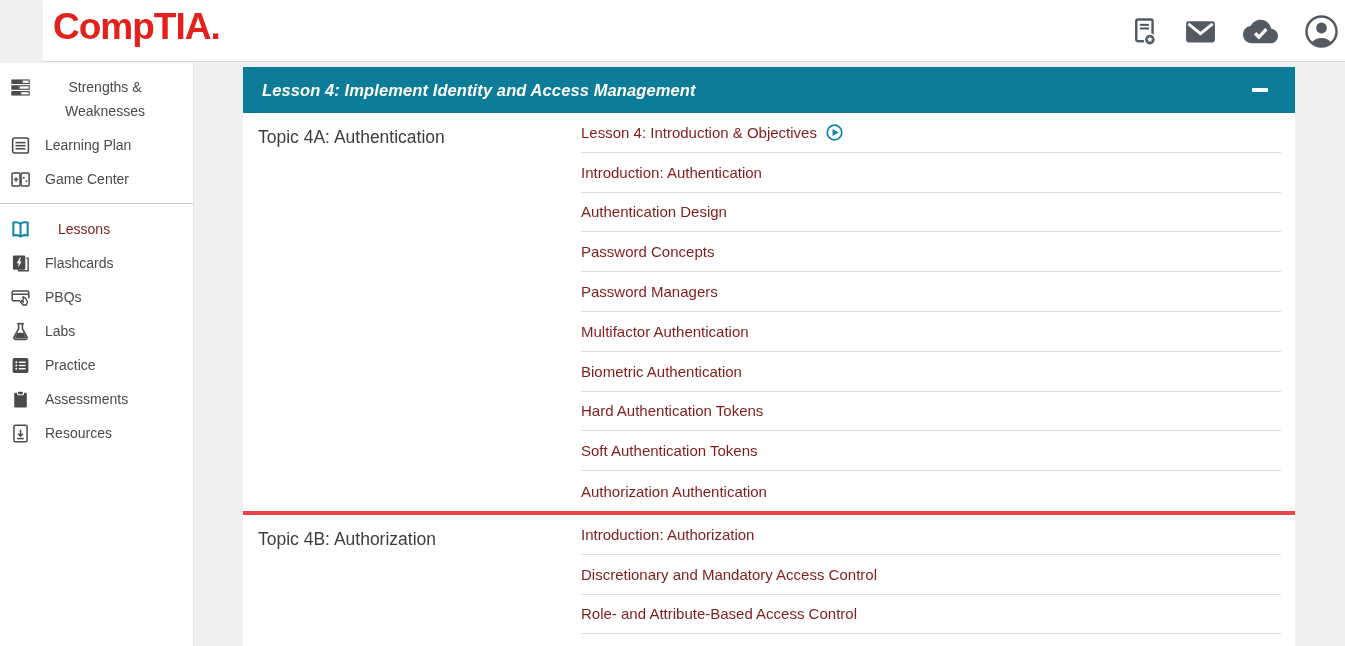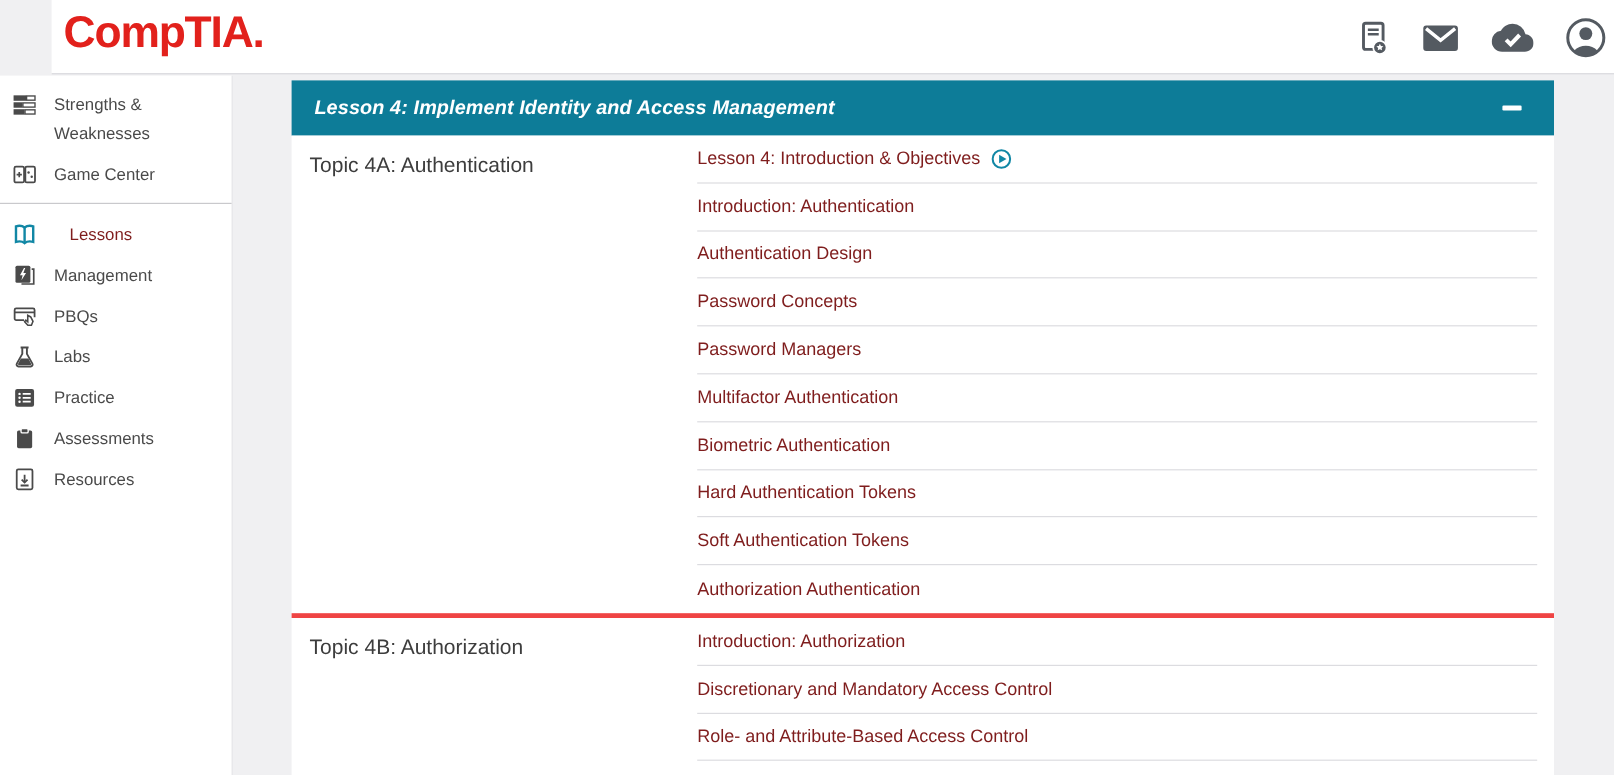--- a/index.html
+++ b/index.html
@@ -34,21 +34,21 @@
     background: #ffffff; border-right: 1px solid #e3e3e6; padding-top: 7px;
   }
   .sb-item {
     display: flex; align-items: flex-start; gap: 14px;
     padding: 5px 8px 5px 10px; cursor: pointer;
     font-size: 14px; color: #4a4a4a; line-height: 24px;
   }
   .sb-icon { flex: 0 0 21px; height: 21px; margin-top: 2px; }
   .sb-item.active { color: #7f1d1d; gap: 27px; }
   .sb-divider { border-top: 1px solid #c9c9cc; margin: 7px 0 8px 0; }
-  .sb-label { max-width: 120px; }
+  .sb-label { max-width: 120px; text-align: center; }
 
   
   .content {
     position: absolute; top: 67px; left: 243px; width: 1052px;
   }
   .lesson-header {
     height: 46px; background: #0d7c98; color: #ffffff;
     display: flex; align-items: center; justify-content: space-between;
     padding: 0 26px 0 19px; cursor: pointer;
   }
@@ -126,20 +126,31 @@
           <rect x="13.9" y="3.4" width="8" height="4" fill="none" stroke="#4a4a4a" stroke-width="1.3"></rect>
           <rect x="1.5" y="9.4" width="8.5" height="5.2" fill="#4a4a4a"></rect>
           <rect x="10.4" y="10" width="11.5" height="4" fill="none" stroke="#4a4a4a" stroke-width="1.3"></rect>
           <rect x="1.5" y="16" width="10.5" height="5.2" fill="#4a4a4a"></rect>
           <rect x="12.4" y="16.6" width="9.5" height="4" fill="none" stroke="#4a4a4a" stroke-width="1.3"></rect>
         </svg>
       </span>
       <span class="sb-label">Strengths &amp; Weaknesses</span>
     </div>
 
+    <div class="sb-item">
+      <span class="sb-icon">
+        <svg width="21" height="21" viewBox="0 0 24 24" fill="none" stroke="#4a4a4a" stroke-width="1.8">
+          <rect x="3" y="3.5" width="18" height="17" rx="2"></rect>
+          <line x1="6.3" y1="8.7" x2="17.7" y2="8.7"></line>
+          <line x1="6.3" y1="12.2" x2="17.7" y2="12.2"></line>
+          <line x1="6.3" y1="15.7" x2="17.7" y2="15.7"></line>
+        </svg>
+      </span>
+      <span class="sb-label">Learning Plan</span>
+    </div>
 
     <div class="sb-item">
       <span class="sb-icon">
         <svg width="21" height="21" viewBox="0 0 24 24">
           <rect x="2.3" y="4.5" width="9.2" height="15" rx="1.5" fill="none" stroke="#4a4a4a" stroke-width="1.7"></rect>
           <rect x="12.7" y="4.5" width="9.2" height="15" rx="1.5" fill="none" stroke="#4a4a4a" stroke-width="1.7"></rect>
           <line x1="6.9" y1="9.5" x2="6.9" y2="14.5" stroke="#4a4a4a" stroke-width="1.6"></line>
           <line x1="4.4" y1="12" x2="9.4" y2="12" stroke="#4a4a4a" stroke-width="1.6"></line>
           <circle cx="15.8" cy="10" r="1.15" fill="#4a4a4a"></circle>
           <circle cx="18.8" cy="14" r="1.15" fill="#4a4a4a"></circle>
@@ -161,21 +172,21 @@
     </div>
 
     <div class="sb-item">
       <span class="sb-icon">
         <svg width="21" height="21" viewBox="0 0 24 24">
           <path d="M18.7 6h2v14.2H9" fill="none" stroke="#4a4a4a" stroke-width="1.6"></path>
           <rect x="3.3" y="2.8" width="14.2" height="16.2" rx="1.5" fill="#4a4a4a"></rect>
           <polygon points="11.4,5 7.6,11.8 10.1,11.8 9,16.6 13.4,9.6 10.8,9.6 12.6,5" fill="#ffffff"></polygon>
         </svg>
       </span>
-      <span class="sb-label">Management</span>
+      <span class="sb-label">Flashcards</span>
     </div>
 
     <div class="sb-item">
       <span class="sb-icon">
         <svg width="21" height="21" viewBox="0 0 24 24">
           <path d="M21.5 13V6A1.5 1.5 0 0 0 20 4.5H4A1.5 1.5 0 0 0 2.5 6v8.3A1.5 1.5 0 0 0 4 15.8h7.5" fill="none" stroke="#4a4a4a" stroke-width="1.7"></path>
           <line x1="2.5" y1="8.3" x2="21.5" y2="8.3" stroke="#4a4a4a" stroke-width="1.7"></line>
           <path d="M15 11.2v6.1l-1.8-1.6-1.2 1.5 3.1 3.4h3.4l1.5-3.7-2.2-4.2z" fill="#ffffff" stroke="#4a4a4a" stroke-width="1.5"></path>
         </svg>
       </span>

